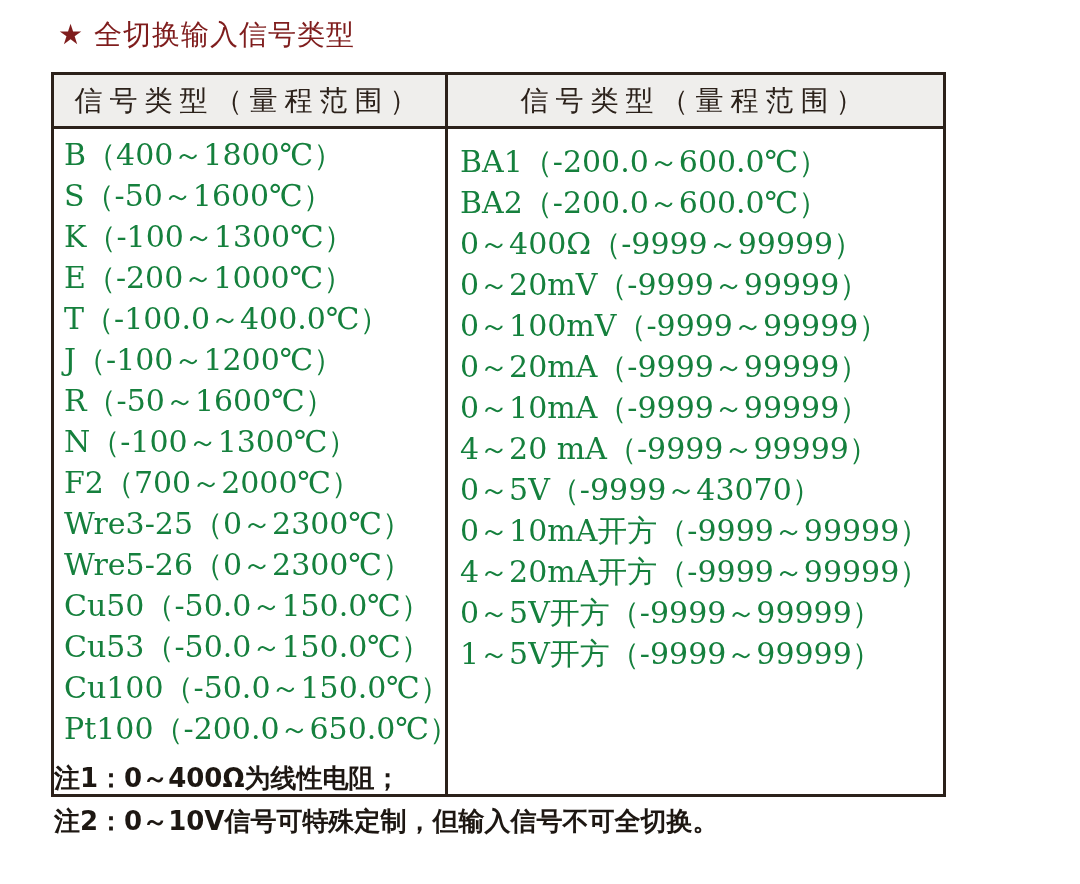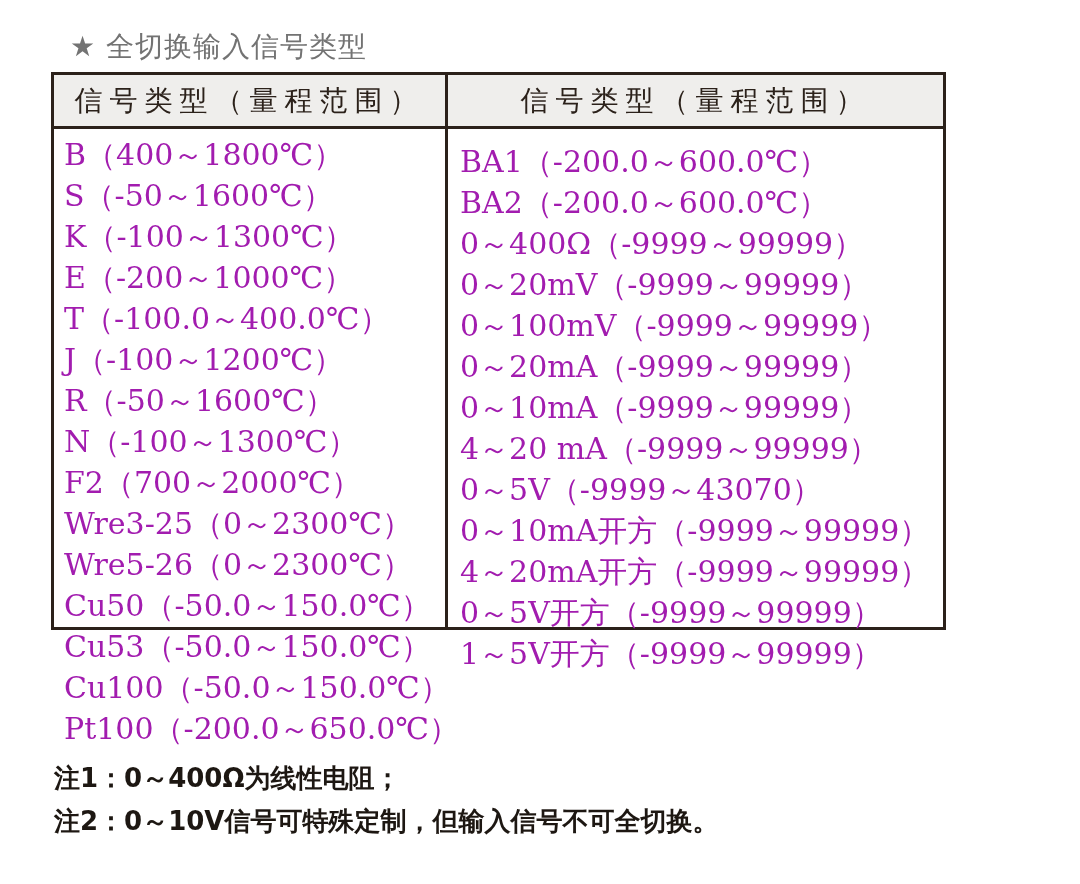--- a/index.html
+++ b/index.html
@@ -11,33 +11,33 @@
     position: relative;
     width: 1080px;
     height: 884px;
     color: #241b14;
     overflow: hidden;
   }
   .title {
     position: absolute;
     left: 54px;
     top: 12px;
-    margin: 16px;
+    margin: 4px;
     font-family: "DejaVu Sans", "Liberation Sans", sans-serif;
     font-size: 28px;
     font-weight: 500;
     letter-spacing: 1px;
-    color: #737373;
+    color: #7f1d1d;
   }
   .sig-table {
     position: absolute;
     left: 51px;
     top: 72px;
     width: 895px;
-    height: 558px;
+    height: 725px;
     border: 3px solid #2b211a;
     box-sizing: border-box;
     display: flex;
     flex-direction: column;
     font-family: "DejaVu Serif", "Liberation Serif", serif;
   }
   .thead {
     flex: none;
     display: flex;
     height: 51px;
@@ -59,21 +59,21 @@
   }
   .th.right { flex: 1; }
   .tbody {
     flex: 1;
     display: flex;
     min-height: 0;
   }
   .td {
     box-sizing: border-box;
     font-size: 30px;
-    color: #a21caf;
+    color: #15803d;
   }
   .td.left {
     width: 394px;
     border-right: 3px solid #2b211a;
     padding: 5px 0 0 10px;
     line-height: 41px;
   }
   .td.right {
     flex: 1;
     padding: 12px 0 0 12px;

